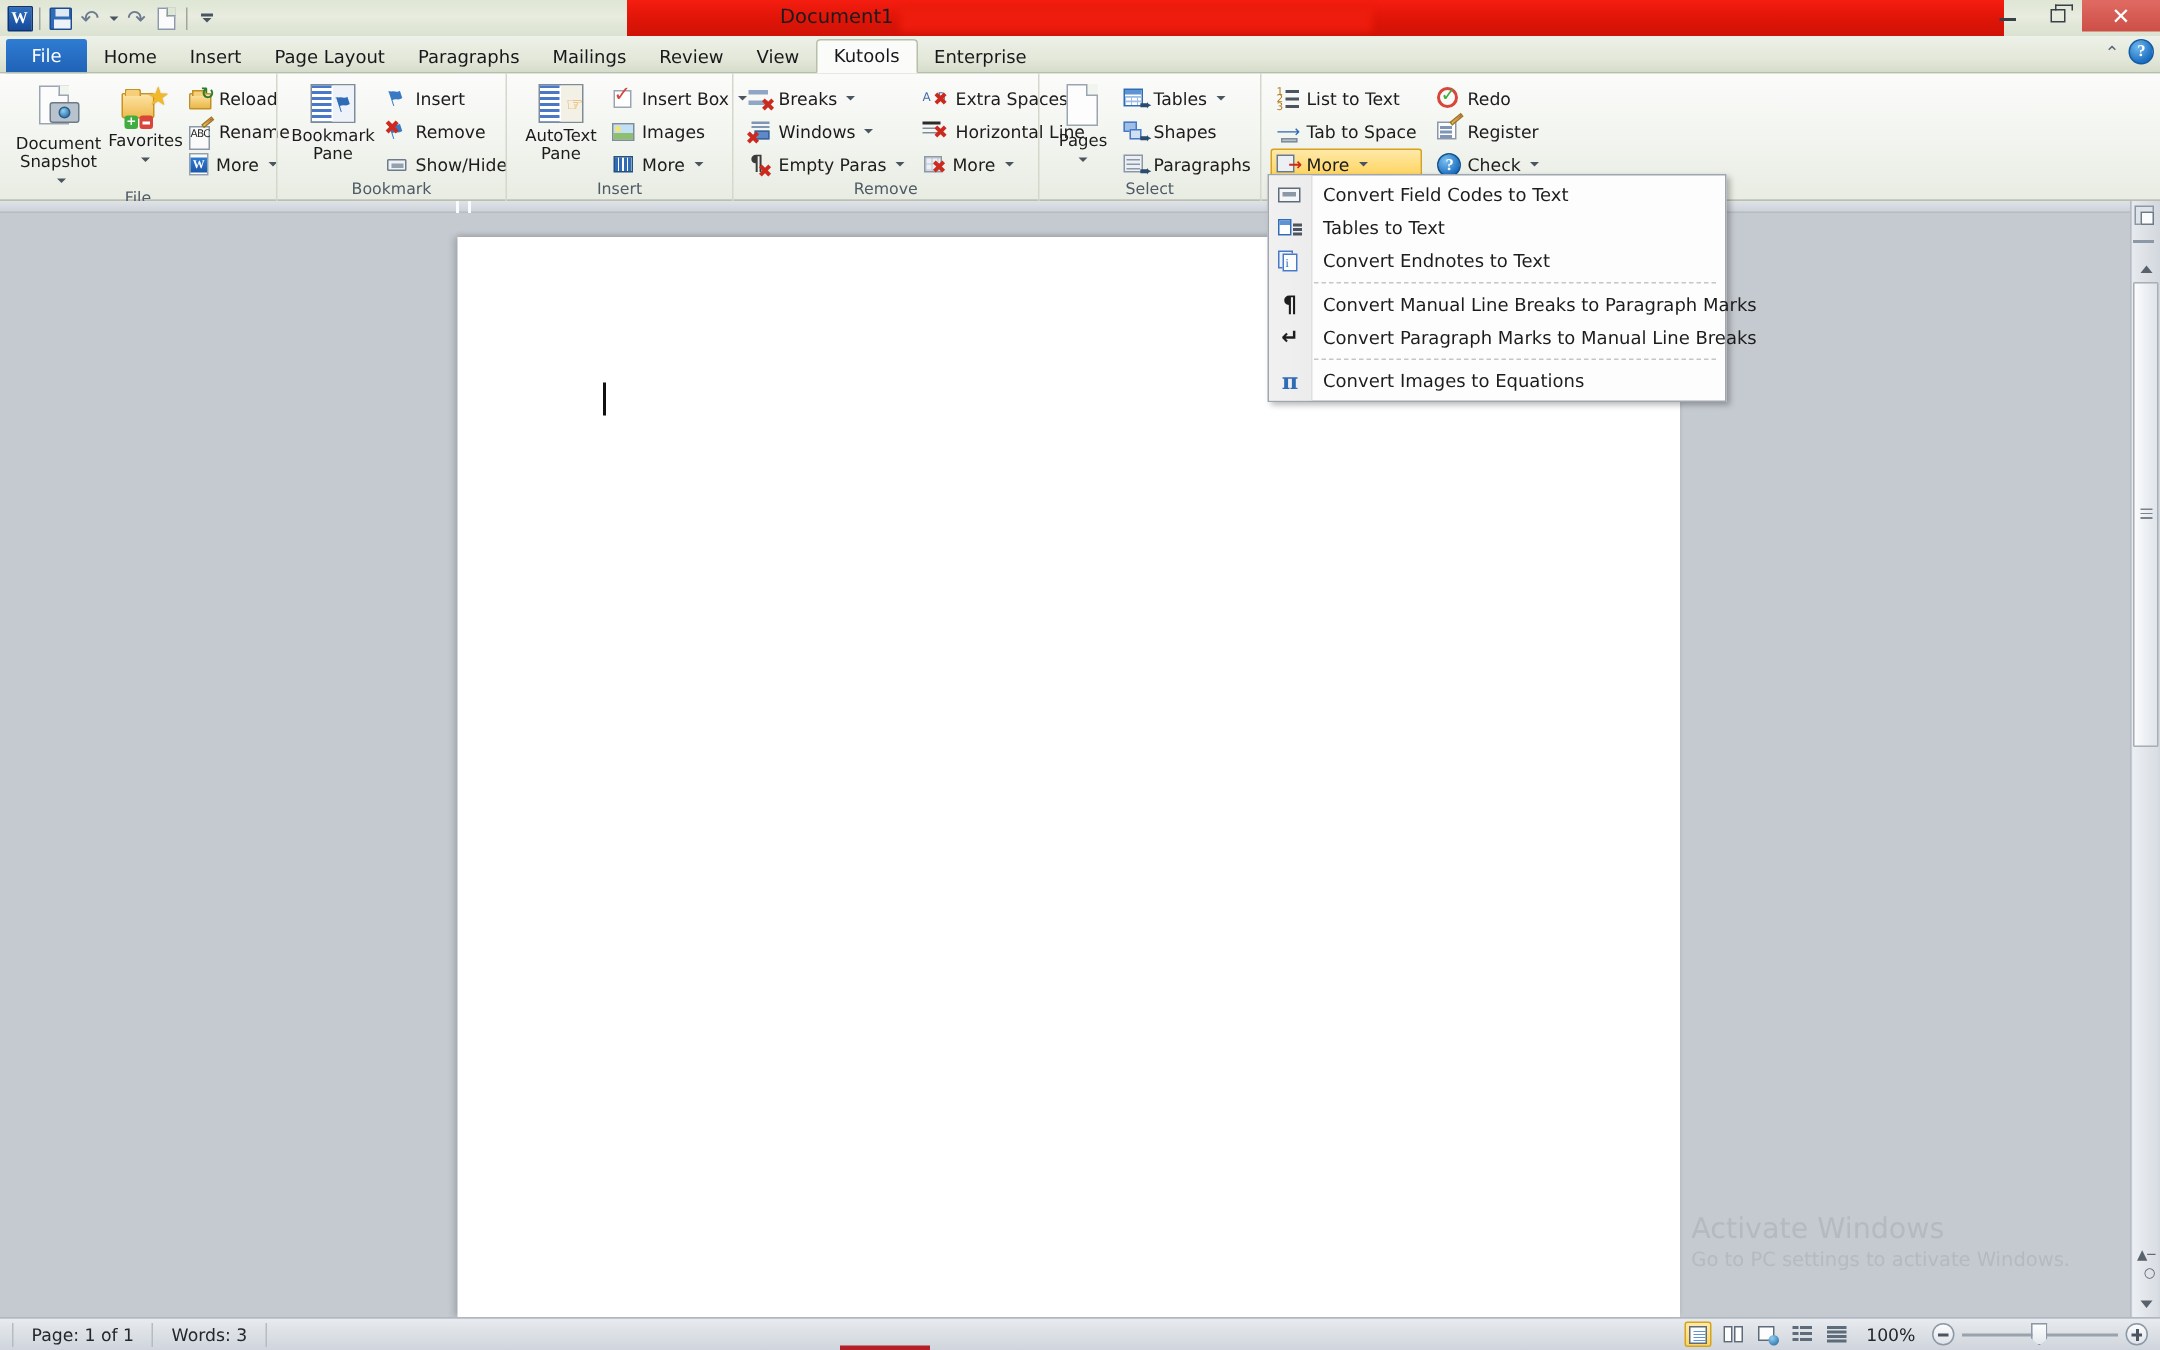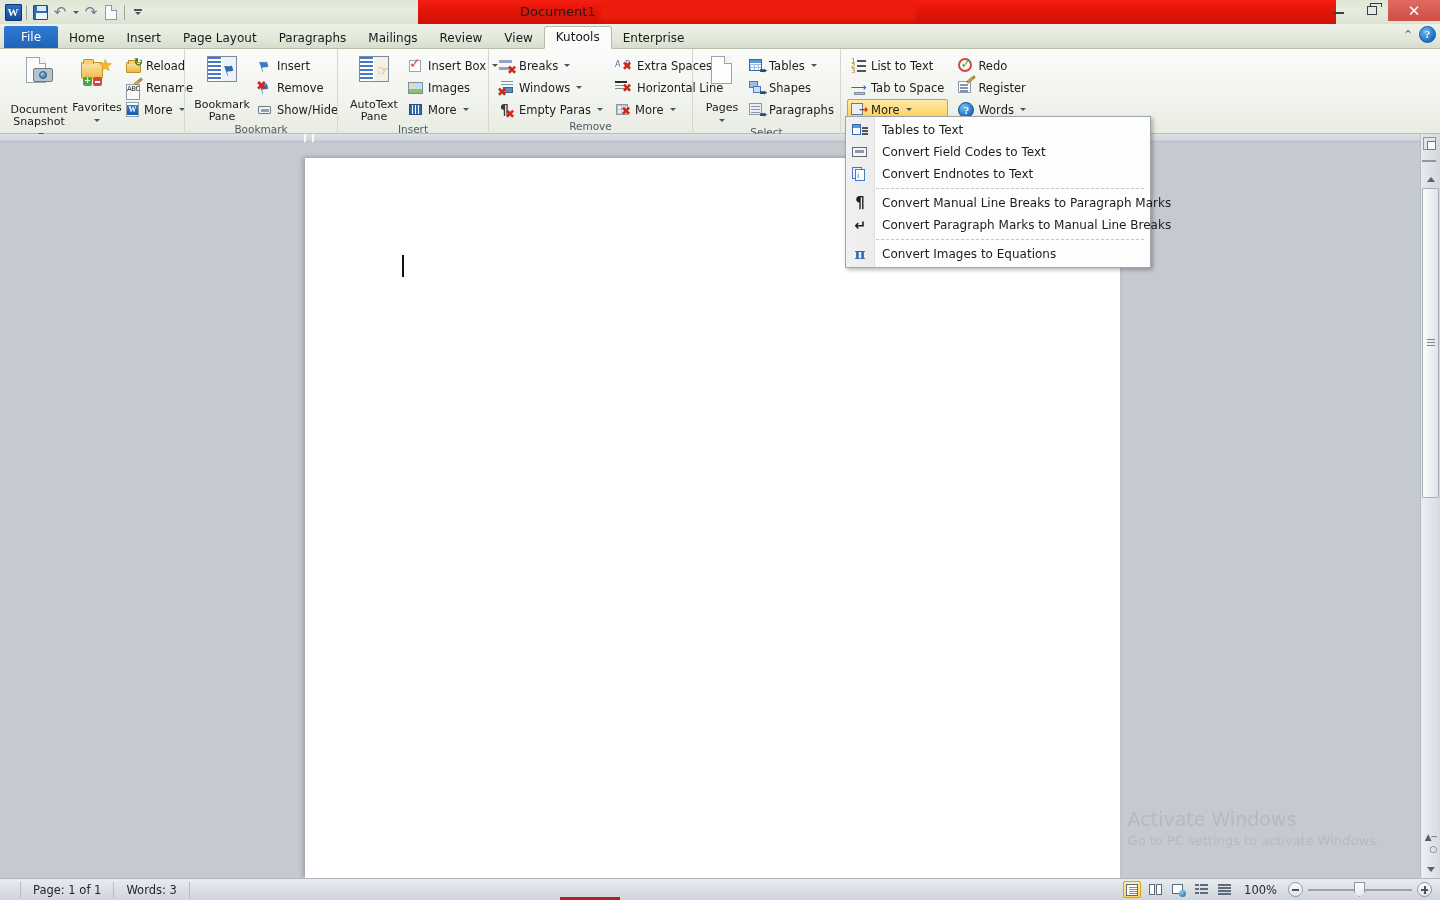--- a/index.html
+++ b/index.html
@@ -110,21 +110,21 @@
   .group-label {
     height:15px; line-height:13px; text-align:center; font-size:10.5px; color:#4e5a66;
     position:relative;
   }
 
   
   .bigbtn {
     width:auto; min-width:54px; padding:2px 3px 0 3px; display:flex; flex-direction:column;
     align-items:center; text-align:center; font-size:11px; line-height:12px; color:#1c1c1c;
   }
-  .bigbtn .lbl { margin-top:16px; }
+  .bigbtn .lbl { margin-top:2px; }
   .bigbtn .lbl .tri-d { display:inline-block; vertical-align:1px; margin-left:3px;}
 
   
   .smallcol { display:flex; flex-direction:column; gap:1px; padding-top:1px; }
   .smallbtn {
     height:21px; display:flex; align-items:center; gap:4px; padding:0 3px;
     font-size:11.5px; white-space:nowrap; color:#1c1c1c; border:1px solid transparent;
     border-radius:2px;
   }
   .smallbtn.highlight {
@@ -339,21 +339,21 @@
   .dbl-dn { position:absolute; right:3px; bottom:24px; font-size:9px; color:#59616b;}
 
   
   .statusbar {
     position:absolute; left:0; bottom:0; width:1440px; height:22px;
     background:linear-gradient(to bottom,#e8ebef,#cfd5dc);
     border-top:1px solid #b0b7bf;
     display:flex; align-items:center; font-size:11.5px; color:#24282d;
   }
   .sb-item { padding:0 12px; height:16px; line-height:16px; border-right:1px solid #b6bcc4; white-space:nowrap;}
-  .sb-item.first { border-left:1px solid #b6bcc4; margin-left:20px;}
+  .sb-item.first { border-left:1px solid #b6bcc4; margin-left:8px;}
   .sb-right { position:absolute; right:8px; display:flex; align-items:center; gap:5px; }
   .viewbtn { width:18px;height:17px; display:flex;align-items:center;justify-content:center; }
   .viewbtn.sel { background:linear-gradient(to bottom,#ffeaa9,#ffd558); border:1px solid #d8a21a; border-radius:2px;}
   .vb-print{width:12px;height:12px;background:#fdfdfe;border:1px solid #5d6b7a;position:relative;}
   .vb-print:after{content:"";position:absolute;left:2px;top:2px;width:8px;height:8px;background:repeating-linear-gradient(to bottom,#5d94d4 0 1px,transparent 1px 2px);}
   .vb-read{width:13px;height:11px;position:relative;}
   .vb-read .pg{position:absolute;top:0;width:6px;height:11px;background:#fdfdfe;border:1px solid #5d6b7a;}
   .vb-read .pg.l{left:0;} .vb-read .pg.r{right:0;}
   .vb-web{width:13px;height:12px;position:relative;}
   .vb-web .b{position:absolute;left:0;top:0;width:11px;height:10px;background:#fdfdfe;border:1px solid #5d6b7a;}
@@ -729,21 +729,21 @@
                 <span class="b"></span>
                   <span class="l" style="top:4px"></span>
                   <span class="l" style="top:7px"></span>
                   <span class="l" style="top:10px"></span>
                   <span class="pen"></span>
               </span>
               <span>Register</span>
             </div>
             <div class="smallbtn">
               <span class="i ic-help">?</span>
-              <span>Words</span>
+              <span>Check</span>
                 <span class="tri-d"></span>
             </div>
           </div>
         </div>
         <div class="group-label"></div>
       </div>
 
     </div>
   </div>
 
@@ -777,43 +777,43 @@
         <span class="vs-grip"></span>
       </div>
     <div class="dbl-up">▲─</div>
     <div class="dbl-dn">○</div>
     <div class="vs-btn" style="bottom:0;top:auto">
         <span class="vs-caret-dn"></span>
       </div>
   </div>
 
   <div class="menu">
+    <div class="menu-item">
+      <span class="mi-icon">
+        <span class="i ic-fieldcode">
+            <span class="b"></span>
+            <span class="i"></span>
+          </span>
+      </span>
+      <span class="mi-lbl">Convert Field Codes to Text</span>
+    </div>
     <div class="menu-item">
       <span class="mi-icon">
         <span class="i ic-t2t">
             <span class="b"></span>
             <span class="hd"></span>
             <span class="ln" style="top:4px"></span>
             <span class="ln" style="top:7px"></span>
             <span class="ln" style="top:10px"></span>
           </span>
       </span>
       <span class="mi-lbl">Tables to Text</span>
     </div>
     <div class="menu-item">
       <span class="mi-icon">
-        <span class="i ic-fieldcode">
-            <span class="b"></span>
-            <span class="i"></span>
-          </span>
-      </span>
-      <span class="mi-lbl">Convert Field Codes to Text</span>
-    </div>
-    <div class="menu-item">
-      <span class="mi-icon">
         <span class="i ic-endnote">
             <span class="p1"></span>
             <span class="p2"></span>
             <span class="i">i</span>
           </span>
       </span>
       <span class="mi-lbl">Convert Endnotes to Text</span>
     </div>
     <div class="menu-sep"></div>
     <div class="menu-item">

